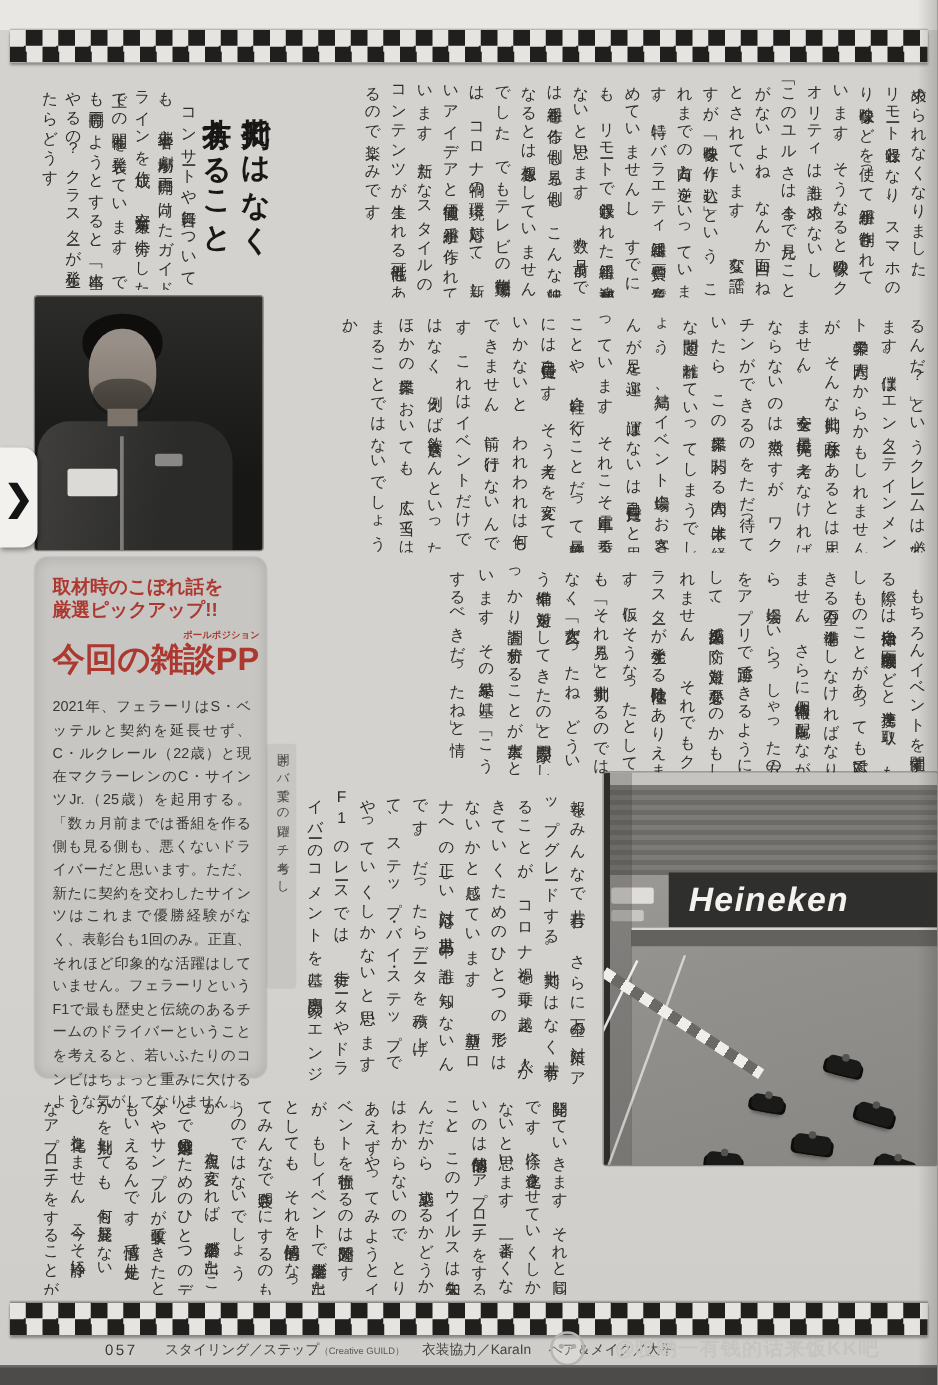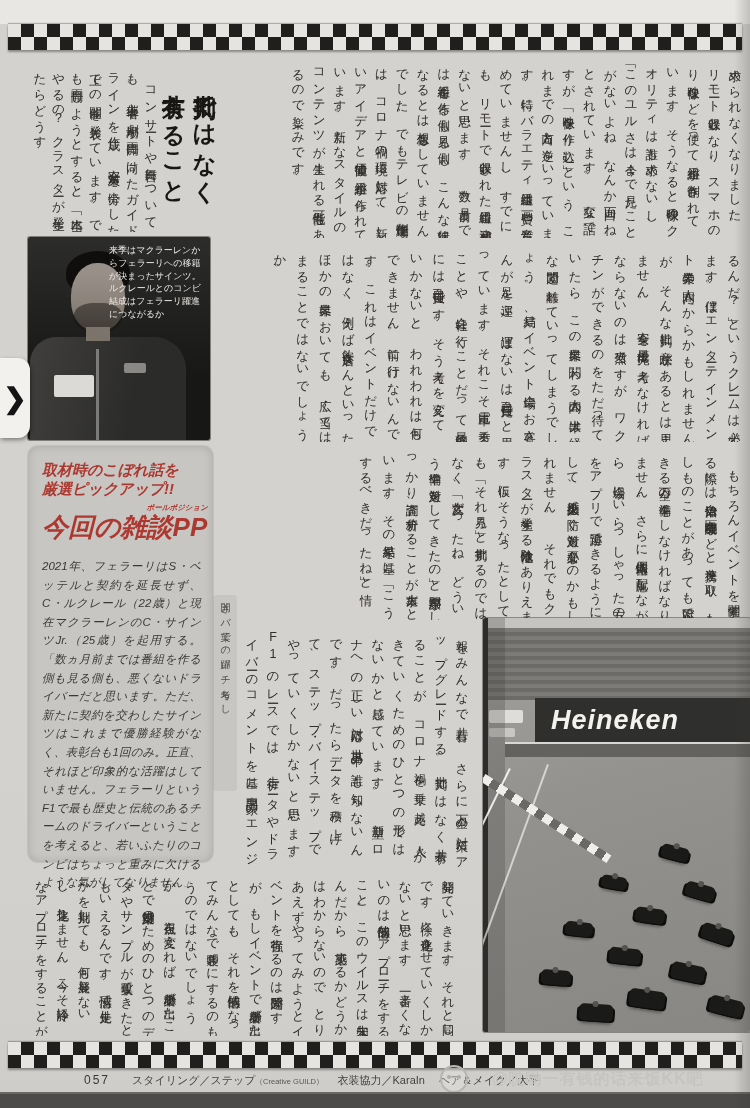--- a/index.html
+++ b/index.html
@@ -38,28 +38,28 @@
   .sainz .patch{position:absolute;left:26px;top:138px;width:40px;height:22px;background:#dcdad7;border-radius:2px;}
   .sainz .logo2{position:absolute;left:96px;top:126px;width:22px;height:10px;background:rgba(215,213,210,.55);border-radius:2px;}
   .sainz .cap{position:absolute;right:5px;top:7px;width:96px;font-size:9px;line-height:12.8px;color:#eceae7;}
   
   .next-tab{position:absolute;left:0;top:358px;width:30px;height:80px;background:#f3f1ee;
         border-radius:0 12px 12px 0;box-shadow:1px 2px 4px rgba(0,0,0,.4);cursor:pointer;
         display:flex;align-items:center;justify-content:center;font-size:28px;font-weight:bold;color:#141414;}
   
   .ppbox{position:absolute;left:28px;top:446px;width:185px;height:416px;background:#c8c6c3;
         border-radius:10px;box-shadow:inset 0 0 10px rgba(0,0,0,.14),0 0 0 1px rgba(0,0,0,.08);
-        padding:14px 12px 0 14px;box-sizing:border-box;font-style:italic;}
+        padding:14px 12px 0 14px;box-sizing:border-box;}
   .pp-kick{font-size:15px;font-weight:bold;color:#ad3830;line-height:19px;}
   .pp-title{position:relative;margin-top:12px;font-size:26px;font-weight:900;color:#ad3830;letter-spacing:0;white-space:nowrap;}
   .pp-pp{position:relative;display:inline-block;}
   .pp-furi{position:absolute;top:-9px;left:-26px;width:70px;text-align:left;font-size:7.5px;font-weight:bold;color:#ad3830;letter-spacing:0;}
   .pp-body{margin-top:12px;font-size:11.5px;line-height:18.6px;color:#3a3836;text-align:justify;}
   
-  .race{position:absolute;left:483px;top:618px;width:267px;height:414px;overflow:hidden;border-radius:2px;
+  .race{position:absolute;left:483px;top:618px;width:267px;height:314px;overflow:hidden;border-radius:2px;
         background:linear-gradient(165deg,#a3a19e 0%,#93918e 45%,#898784 100%);box-shadow:0 0 0 1px rgba(0,0,0,.35);}
   .race .roof{position:absolute;left:0;top:0;width:100%;height:10px;background:#c6c4c1;}
   .race .crowd{position:absolute;left:0;top:10px;width:100%;height:72px;
         background:repeating-linear-gradient(0deg,#6d6b68 0 4px,#7d7b78 4px 8px),
                    repeating-linear-gradient(90deg,rgba(40,40,38,.35) 0 3px,transparent 3px 7px);}
   .race .fence{position:absolute;left:0;top:0;width:22px;height:100%;
         background:repeating-linear-gradient(90deg,#2e2d2b 0 5px,rgba(60,59,57,.25) 5px 22px);}
   .race .banner{position:absolute;left:52px;top:80px;right:0;height:44px;background:#2f2f2d;
         display:flex;align-items:center;padding-left:16px;overflow:hidden;
         color:#f4f2ef;font-size:27px;font-weight:bold;font-style:italic;letter-spacing:1px;white-space:nowrap;}
@@ -105,21 +105,20 @@
 
   <div class="sainz">
     <div class="suit"></div>
     <div class="zip"></div>
     <div class="patch"></div>
     <div class="logo2"></div>
     <div class="hair"></div>
     <div class="face"></div>
     <div class="beard"></div>
     <div class="neck"></div>
-    <div class="cap">来季はマクラーレンからフェラーリへの移籍が決まったサインツ。ルクレールとのコンビ結成はフェラーリ躍進につながるか</div>
   </div>
 
   <div class="next-tab">
     <span>❯</span>
   </div>
 
   <div class="ppbox">
     <div class="pp-kick">取材時のこぼれ話を</div>
     <div class="pp-kick">厳選ピックアップ!!</div>
     <div class="pp-title">

